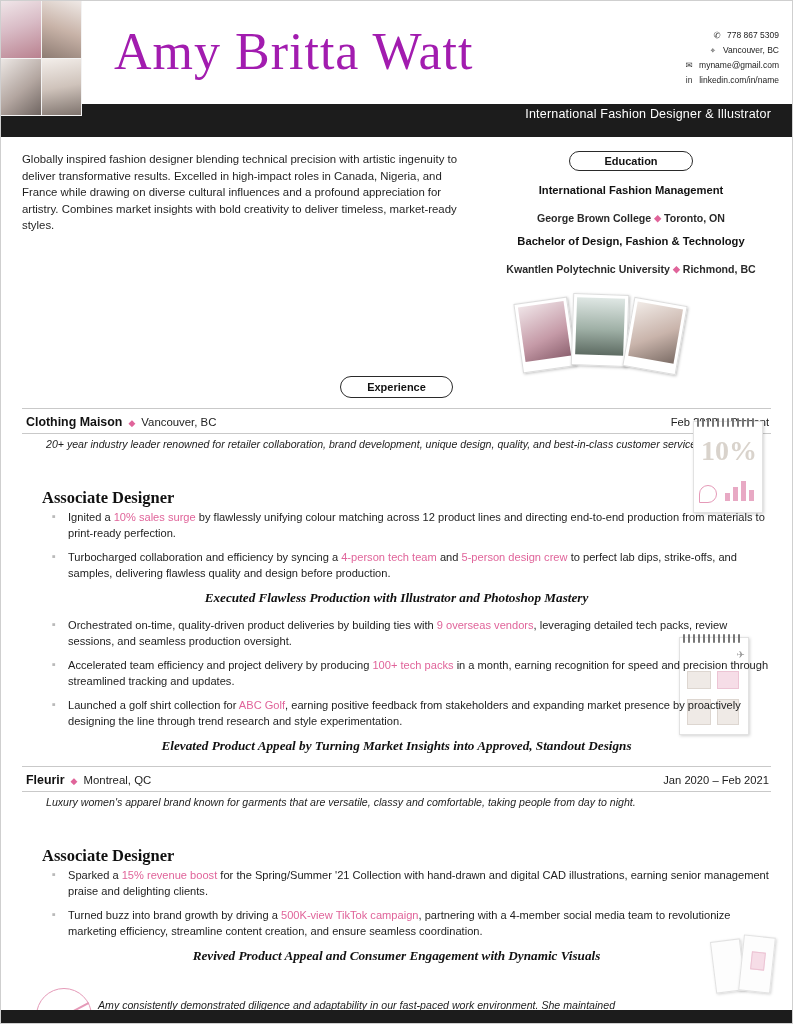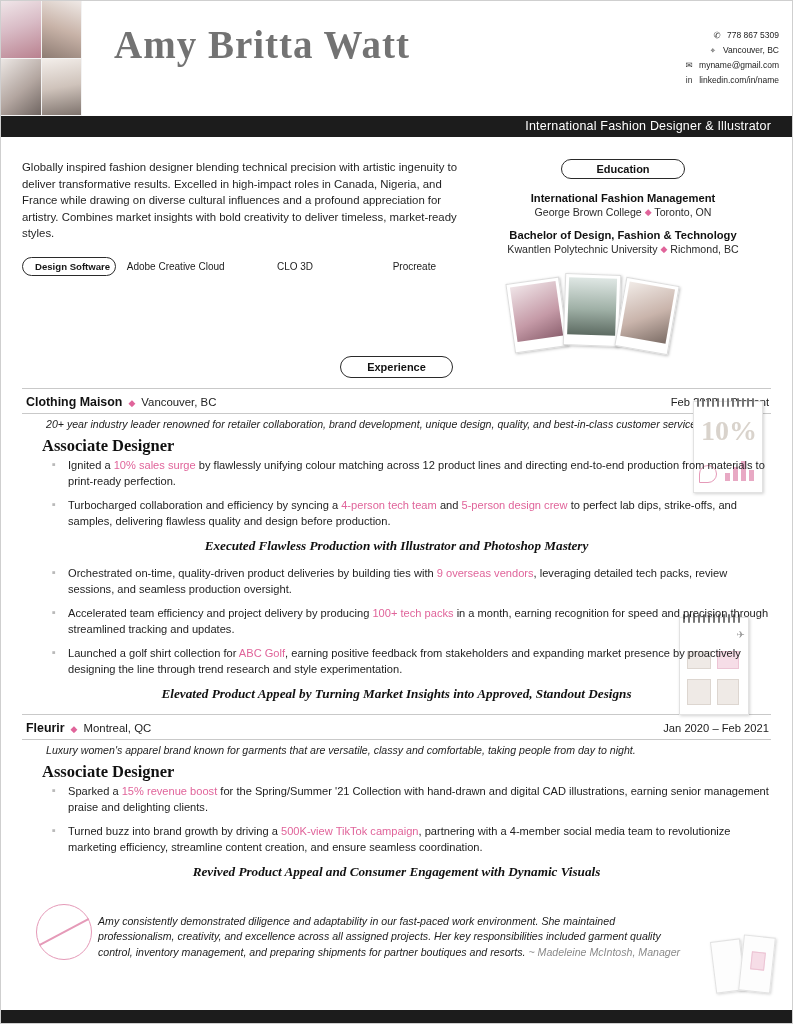--- a/index.html
+++ b/index.html
@@ -22,42 +22,42 @@
     gap: 1px; padding: 1px;
   }
   .photo-cell { position: relative; overflow: hidden; background: #e9e6e4; }
   .name-band {
     position: absolute; left: 82px; top: 0; right: 0; height: 116px;
     background: #ffffff;
   }
   .name-text {
     position: absolute; left: 32px; top: 22px;
     font-family: "Liberation Serif", serif;
-    font-size: 39px; letter-spacing: 1px; color: #737373; font-weight: 700;
+    font-size: 52px; letter-spacing: 1px; color: #a21caf; font-weight: 400;
     white-space: nowrap;
   }
   .contact { position: absolute; right: 14px; top: 28px; text-align: right; }
   .contact-row {
     font-size: 8.5px; color: #222; line-height: 15px;
     display: flex; align-items: center; justify-content: flex-end; gap: 5px;
   }
   .contact-row .ci { font-size: 8.5px; color: #333; width: 10px; text-align: center; }
   .subtitle-bar {
-    position: absolute; left: 82px; top: 116px; right: 0; height: 21px;
+    position: absolute; left: 82px; top: 104px; right: 0; height: 21px;
     background: #1c1c1c; color: #ffffff;
     font-size: 12.5px; text-align: right; padding-right: 22px; line-height: 21px;
     letter-spacing: .2px;
   }
   .subtitle-left-fill {
     position: absolute; left: 0; top: 116px; width: 82px; height: 21px; background: #1c1c1c;
   }
 
   
   .body-wrap { position: relative; padding: 0 22px; }
-  .top-section { display: flex; gap: 14px; padding-top: 22px; }
+  .top-section { display: flex; gap: 22px; padding-top: 14px; }
   .summary-col { width: 452px; }
   .summary {
     font-size: 11.4px; line-height: 16.5px; color: #1f1f1f;
   }
   .skills { margin-top: 14px; }
   .skill-row { display: flex; align-items: center; height: 22px; margin-bottom: 6px; }
   .pill {
     border: 1px solid #2a2a2a; border-radius: 11px;
     font-size: 9.6px; font-weight: bold; color: #161616;
     padding: 3px 12px; white-space: nowrap; background: #fff;
@@ -70,21 +70,21 @@
 
   .edu-col { width: 270px; position: relative; }
   .section-chip {
     border: 1px solid #2a2a2a; border-radius: 12px;
     font-size: 11px; font-weight: bold; color: #111;
     padding: 3px 0; text-align: center; background: #fff;
     width: 124px; margin: 0 auto;
   }
   .edu-block { margin-top: 13px; text-align: center; }
   .edu-deg { font-size: 11.2px; font-weight: bold; color: #111; }
-  .edu-sch { font-size: 10.6px; color: #2a2a2a; margin-top: 2px; }
+  .edu-sch { font-size: 10.6px; color: #2a2a2a; margin-top: 16px; font-weight: bold; }
   .edu-gap { height: 11px; }
   .dot-sep { color: #e0649a; font-size: 9px; vertical-align: 1px; }
 
   .polaroids { position: relative; height: 84px; margin-top: 17px; }
   .polaroid {
     position: absolute; background: #fff; border: 1px solid #ddd;
     box-shadow: 1px 1px 3px rgba(0,0,0,.25);
     padding: 3px 3px 10px 3px;
   }
   .polaroid .ph { width: 100%; height: 100%; background: #ddd8d4; }
@@ -102,20 +102,21 @@
   .job-loc { font-size: 11.4px; color: #222; }
   .job-date { margin-left: auto; font-size: 11.2px; color: #222; padding-right: 2px; }
   .job-desc {
     font-size: 10.6px; font-style: italic; color: #1d1d1d;
     padding: 4px 0 0 24px;
   }
   .job-title {
     font-family: "Liberation Serif", serif;
     font-size: 16.5px; font-weight: bold; color: #111;
     padding: 6px 0 2px 20px;
+    margin-top: 32px;
   }
   .bullets { padding: 0; margin: 0; list-style: none; }
   .bullets li {
     position: relative; font-size: 11.1px; line-height: 15.5px;
     color: #1d1d1d; padding: 0 0 0 46px; margin-bottom: 9px;
   }
   .bullets li:before {
     content: "▪"; position: absolute; left: 30px; top: -1px;
     color: #b9b9b9; font-size: 11px;
   }
@@ -203,28 +204,20 @@
   </div>
 
   <div class="body-wrap">
 
     <div class="top-section">
 
       <div class="summary-col">
         <div class="summary">Globally inspired fashion designer blending technical precision with artistic ingenuity to deliver transformative results. Excelled in high-impact roles in Canada, Nigeria, and France while drawing on diverse cultural influences and a profound appreciation for artistry. Combines market insights with bold creativity to deliver timeless, market-ready styles.</div>
 
         <div class="skills">
-          <div class="skill-row">
-            <div class="pill">Design Software</div>
-            <div class="skill-items">
-              <div class="skill-item">Adobe Creative Cloud</div>
-              <div class="skill-item">CLO 3D</div>
-              <div class="skill-item">Procreate</div>
-            </div>
-          </div>
         </div>
       </div>
 
       <div class="edu-col">
         <div class="section-chip">Education</div>
 
         <div class="edu-block">
           <div class="edu-deg">International Fashion Management</div>
           <div class="edu-sch">
             <span>George Brown College</span>

